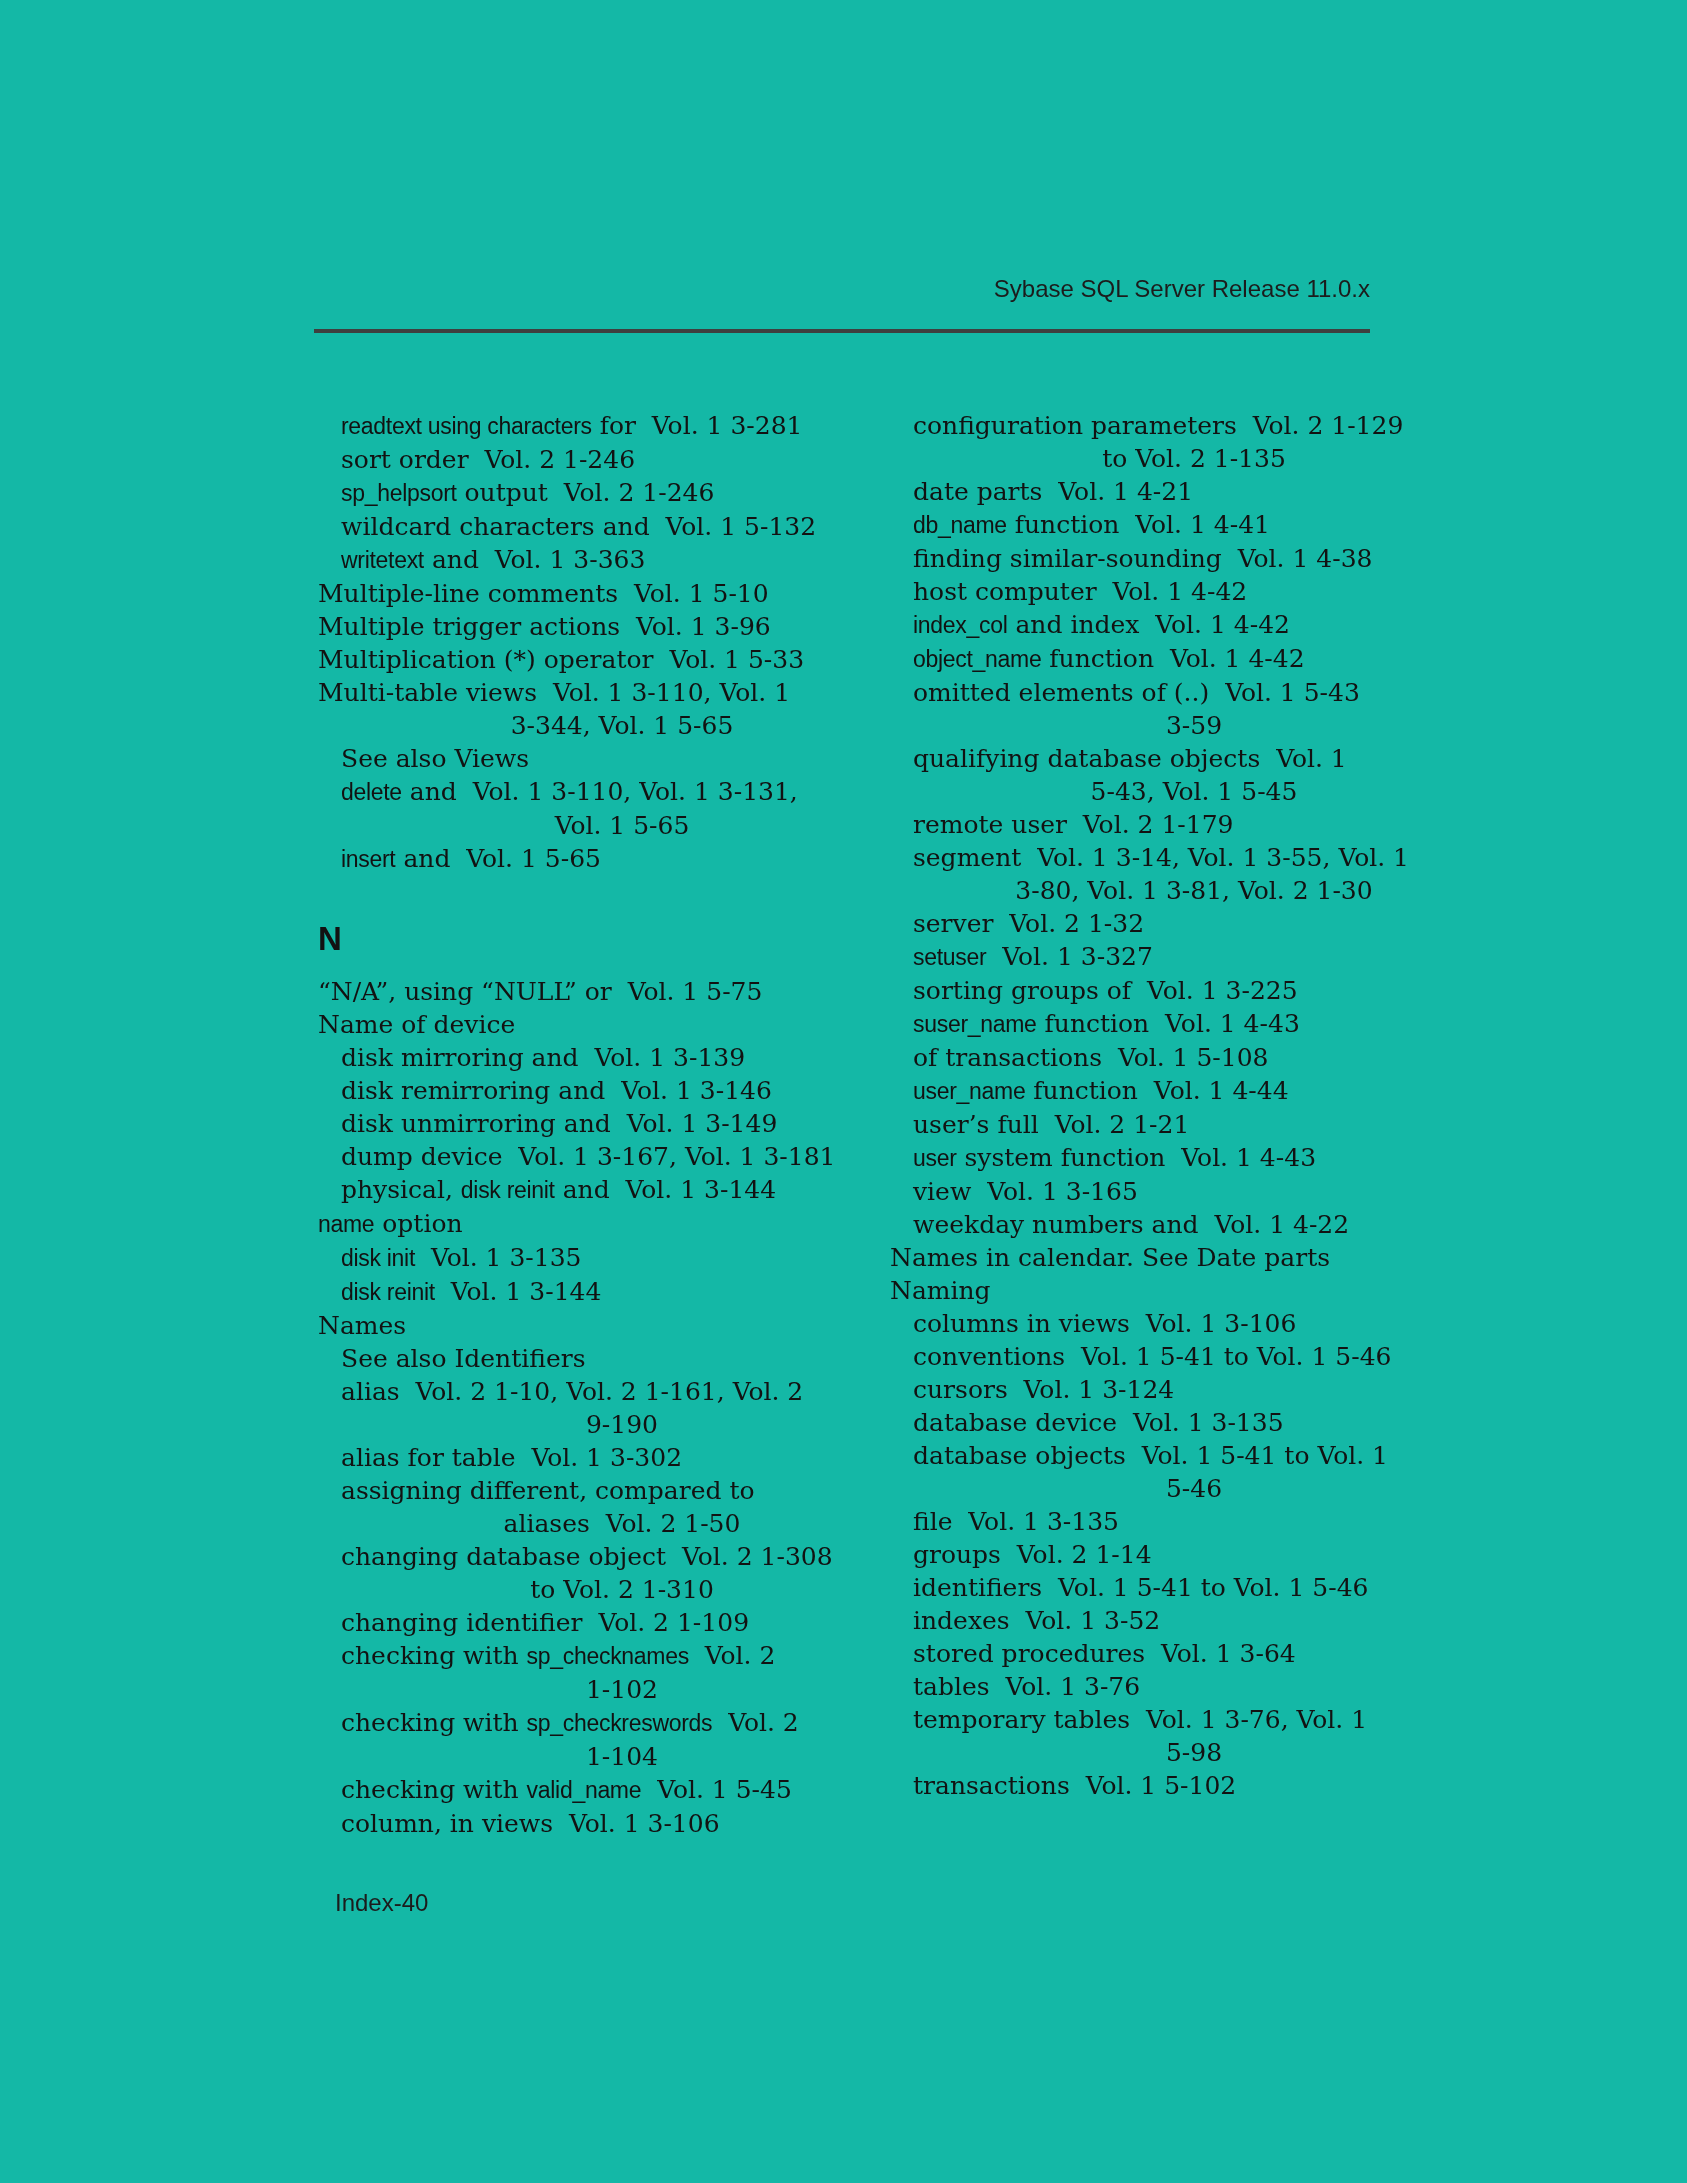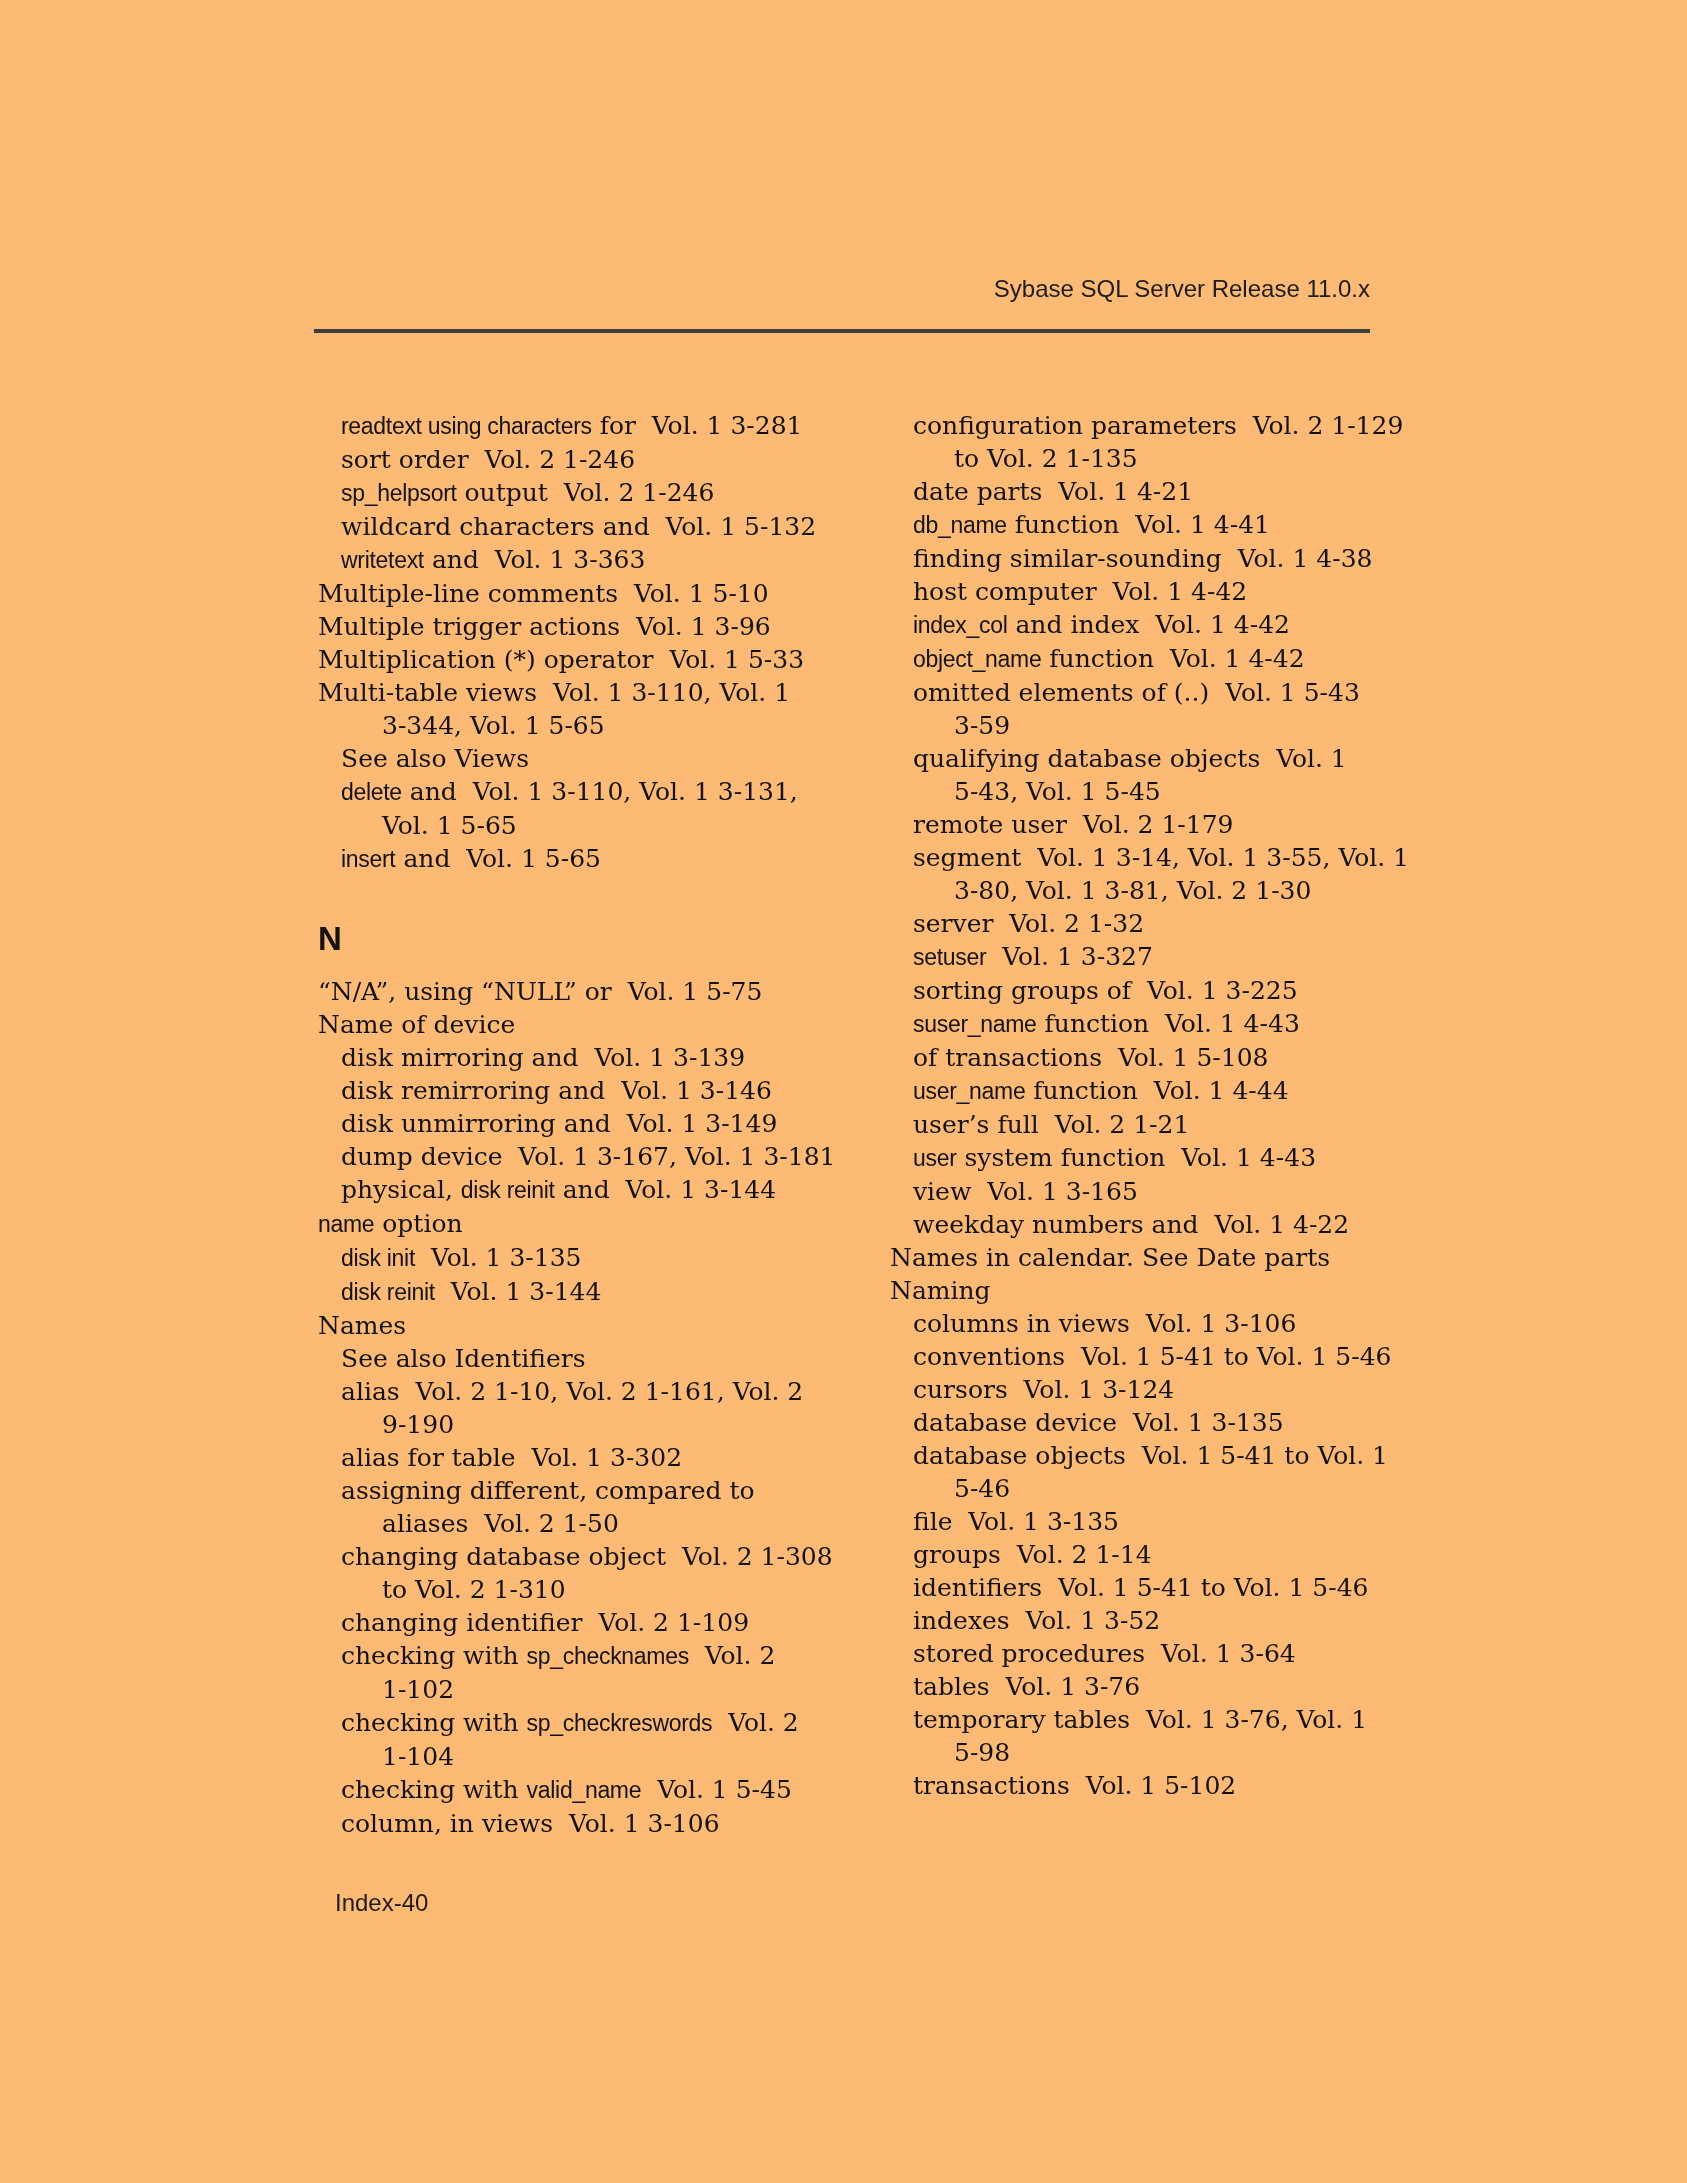--- a/index.html
+++ b/index.html
@@ -1,37 +1,37 @@
 <!DOCTYPE html>
 <html style="font-size:13px"><head>
 <meta charset="utf-8">
 <style>
   html,body { margin:0; padding:0; background:#e8e8e8; }
   .page {
-    position:relative; width:1687px; height:2183px; background:#fdba74;
+    position:relative; width:1687px; height:2183px; background:#14b8a6;
     font-family:"DejaVu Serif", serif; color:#121212; overflow:hidden;
   }
   .running-title {
     position:absolute; top:275px; right:317px;
     font-family:"Liberation Sans", sans-serif; font-size:24px; color:#1c1c1c;
   }
   .header-rule {
     position:absolute; left:314px; top:329px; width:1056px; height:4.1px;
     background:#3f3f3f;
   }
   .col {
     position:absolute; top:409px; font-size:25px; line-height:33px;
     color:#121212;
   }
   .col-left  { left:318px;  width:544px; }
   .col-right { left:890px; width:544px; }
   .line { white-space:pre; }
   .line.top  { padding-left:0; }
   .line.sub  { padding-left:23px; }
-  .line.wrap { padding-left:64px; }
+  .line.wrap { padding-left:64px;text-align:center; }
   .line.heading {
     font-family:"Liberation Sans", sans-serif; font-weight:bold;
     font-size:33px; line-height:38px; margin-top:44px; margin-bottom:16.5px;
     letter-spacing:0.8px;
   }
   .seg-code {
     font-family:"Liberation Sans", sans-serif; font-size:23px;
     letter-spacing:-0.3px;
     margin-top:14px;
   }

